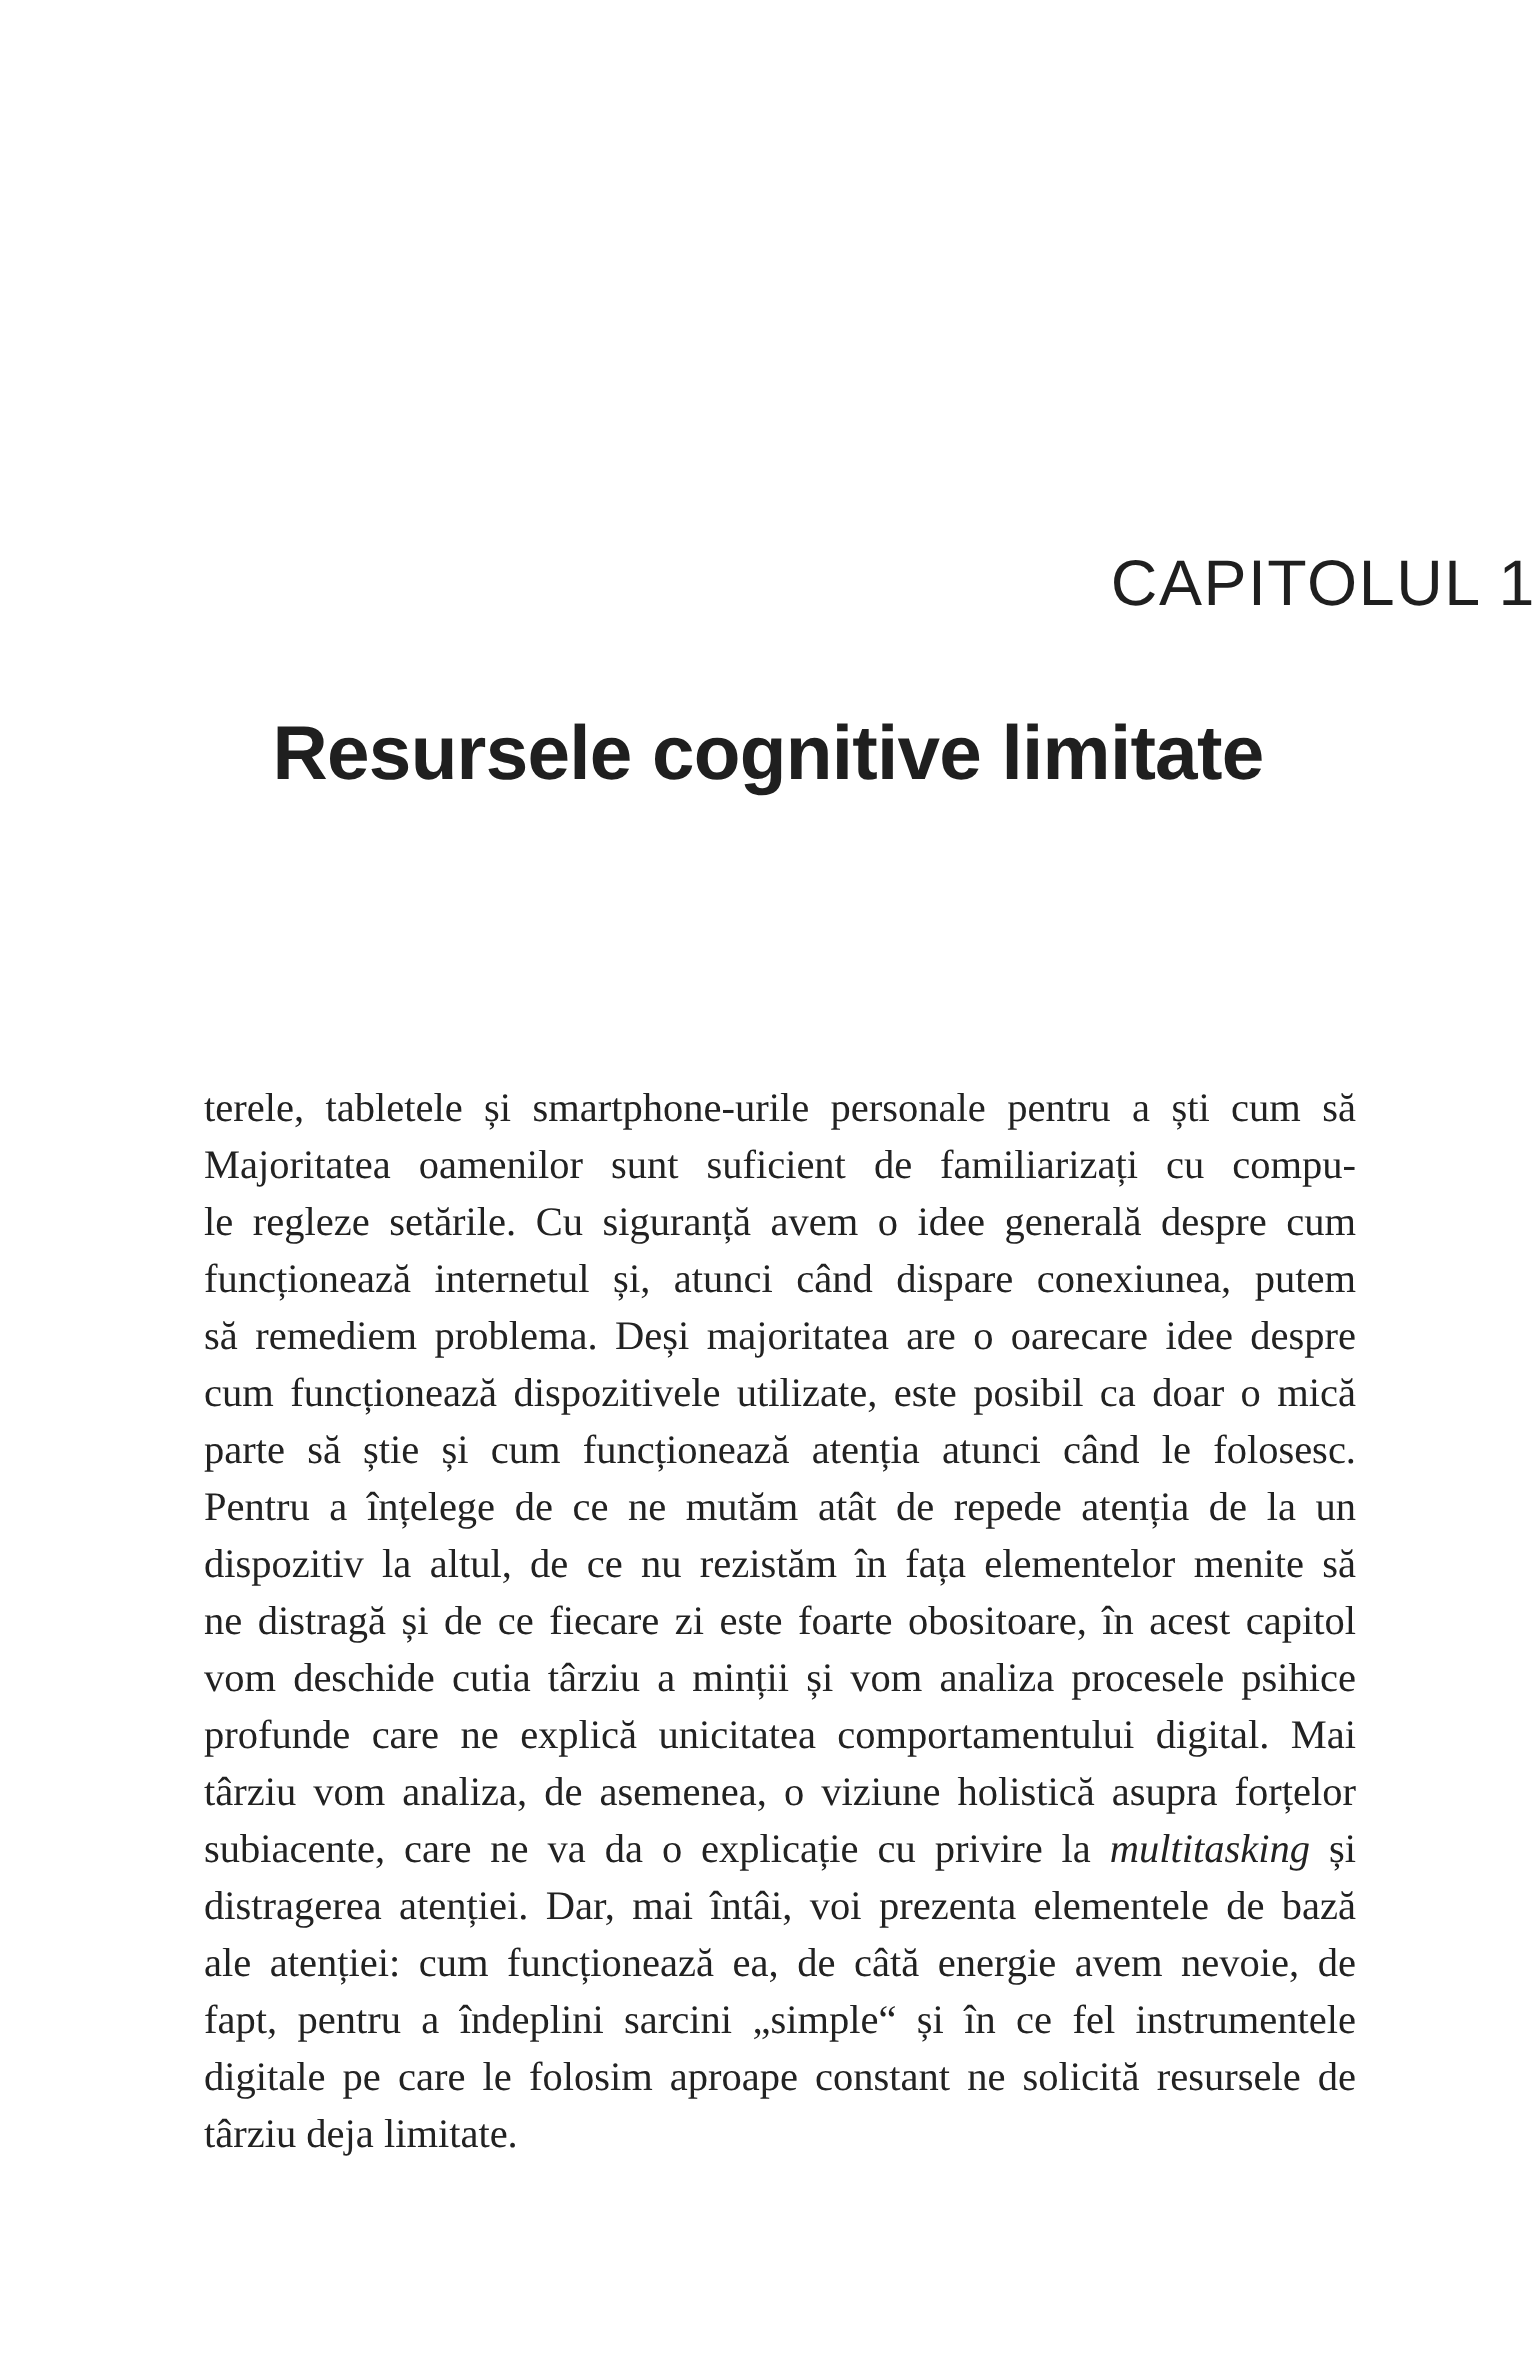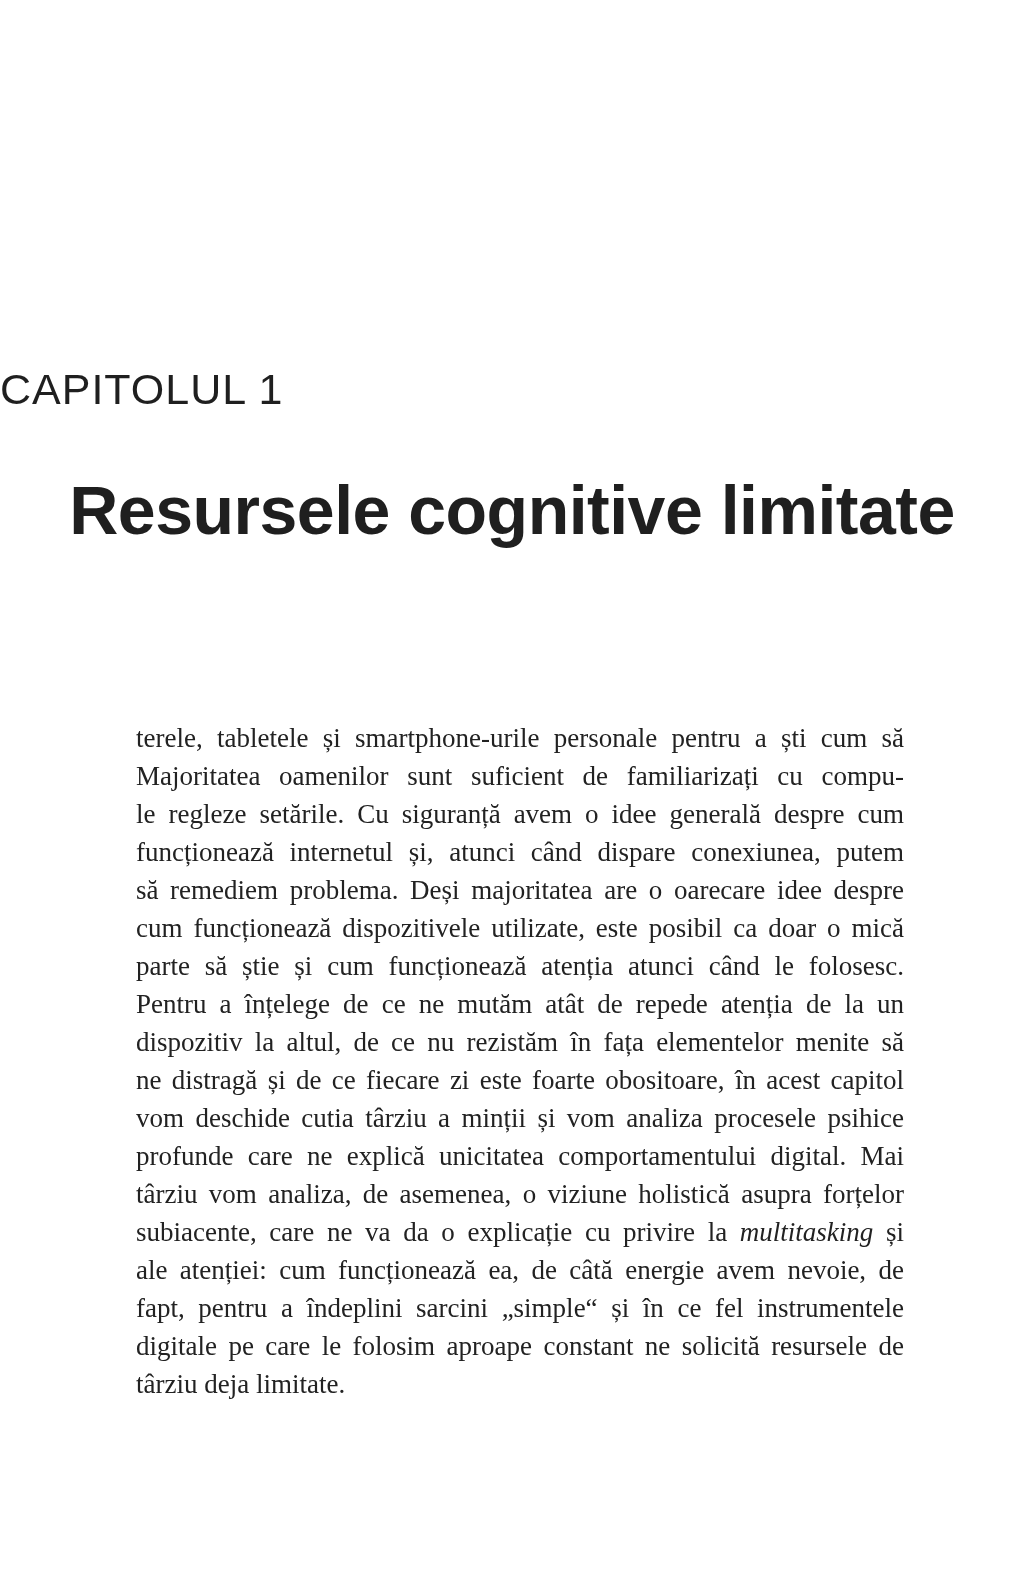--- a/index.html
+++ b/index.html
@@ -10,37 +10,37 @@
     height: 1575px;
     background: var(--paper, #ffffff);
     overflow: hidden;
     margin: 0 auto;
   }
   .chapter-label {
     position: absolute;
     top: 368px;
     left: 0;
     width: 1024px;
-    text-align: left;
+    text-align: right;
     font-family: "Liberation Sans", sans-serif;
     font-weight: 500;
     font-size: 43px;
     letter-spacing: 1px;
     color: var(--ink, #1f1f1f);
     line-height: 1;
   }
   .chapter-title {
     position: absolute;
     top: 476px;
     left: 0;
     width: 1024px;
     text-align: center;
     font-family: "Liberation Sans", sans-serif;
     font-weight: 700;
-    font-size: 68px;
+    font-size: 51px;
     letter-spacing: -0.5px;
     color: var(--ink, #1f1f1f);
     line-height: 1;
   }
   .body-text {
     position: absolute;
     top: 719px;
     left: 136px;
     width: 768px;
     font-family: "Liberation Serif", "DejaVu Serif", serif;
@@ -77,19 +77,20 @@
       <div class="line"><span>să remediem problema. Deși majoritatea are o oarecare idee despre</span></div>
       <div class="line"><span>cum funcționează dispozitivele utilizate, este posibil ca doar o mică</span></div>
       <div class="line"><span>parte să știe și cum funcționează atenția atunci când le folosesc.</span></div>
       <div class="line"><span>Pentru a înțelege de ce ne mutăm atât de repede atenția de la un</span></div>
       <div class="line"><span>dispozitiv la altul, de ce nu rezistăm în fața elementelor menite să</span></div>
       <div class="line"><span>ne distragă și de ce fiecare zi este foarte obositoare, în acest capitol</span></div>
       <div class="line"><span>vom deschide cutia târziu a minții și vom analiza procesele psihice</span></div>
       <div class="line"><span>profunde care ne explică unicitatea comportamentului digital. Mai</span></div>
       <div class="line"><span>târziu vom analiza, de asemenea, o viziune holistică asupra forțelor</span></div>
       <div class="line"><span>subiacente, care ne va da o explicație cu privire la </span><em>multitasking</em><span> și</span></div>
+      <div class="line"><span>distragerea atenției. Dar, mai întâi, voi prezenta elementele de bază</span></div>
       <div class="line"><span>ale atenției: cum funcționează ea, de câtă energie avem nevoie, de</span></div>
       <div class="line"><span>fapt, pentru a îndeplini sarcini „simple“ și în ce fel instrumentele</span></div>
       <div class="line"><span>digitale pe care le folosim aproape constant ne solicită resursele de</span></div>
       <div class="line last"><span>târziu deja limitate.</span></div>
     </div>
 
 </div>
 
 </body></html>

